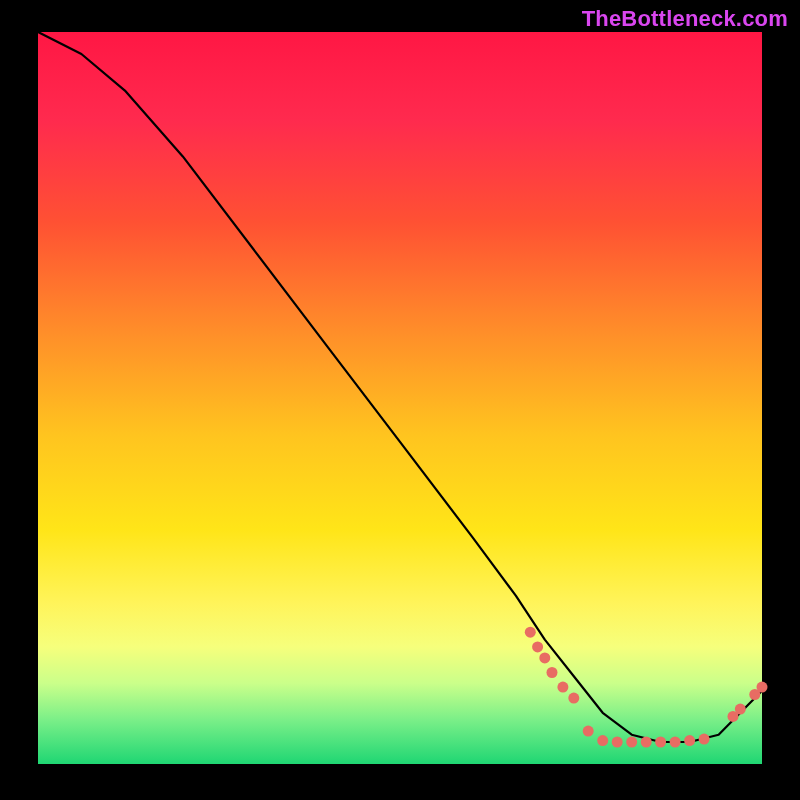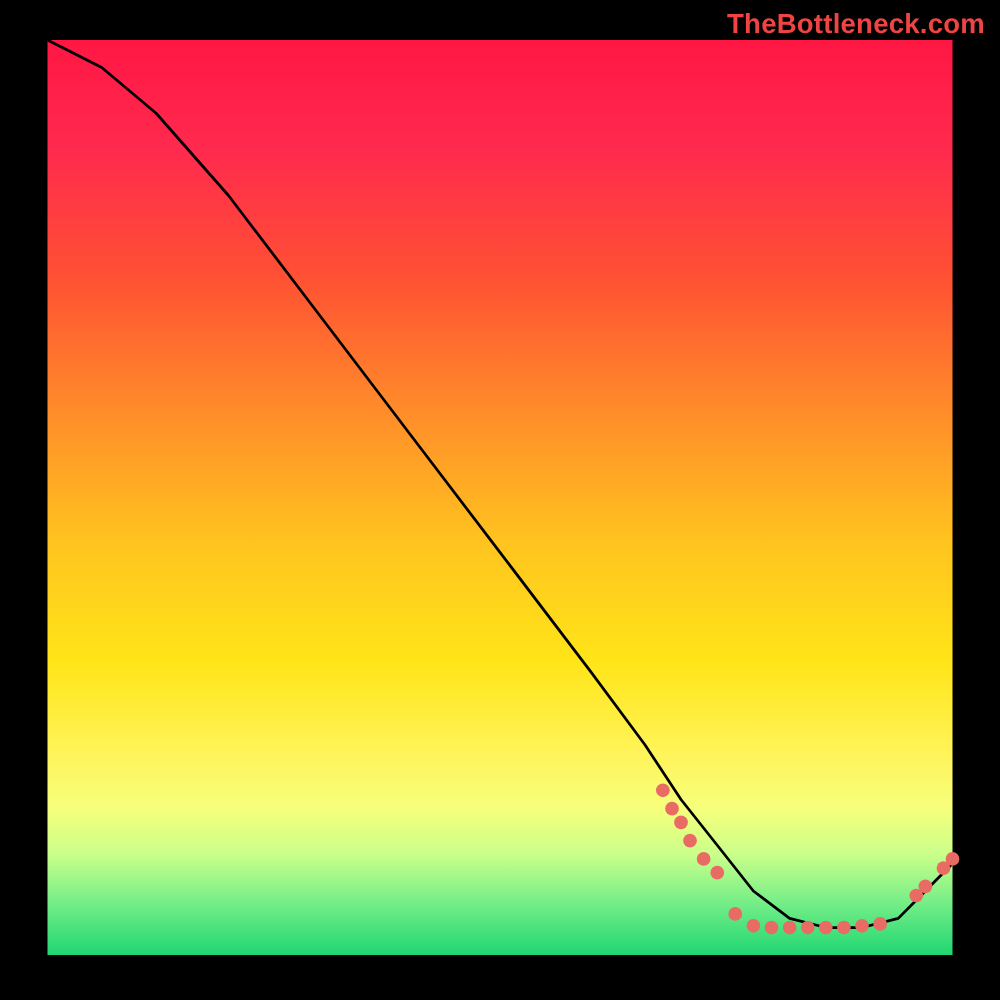--- a/index.html
+++ b/index.html
@@ -16,21 +16,21 @@
     width: 800px;
     height: 800px;
     background: #000;
   }
   .watermark {
     position: absolute;
     top: 6px;
     right: 12px;
     font-size: 22px;
     font-weight: 600;
-    color: #ef4444;
+    color: #d946ef;
     letter-spacing: 0.2px;
   }
   .plot-area {
     position: absolute;
     left: 38px;
     top: 32px;
     width: 724px;
     height: 732px;
     
     background: linear-gradient(

